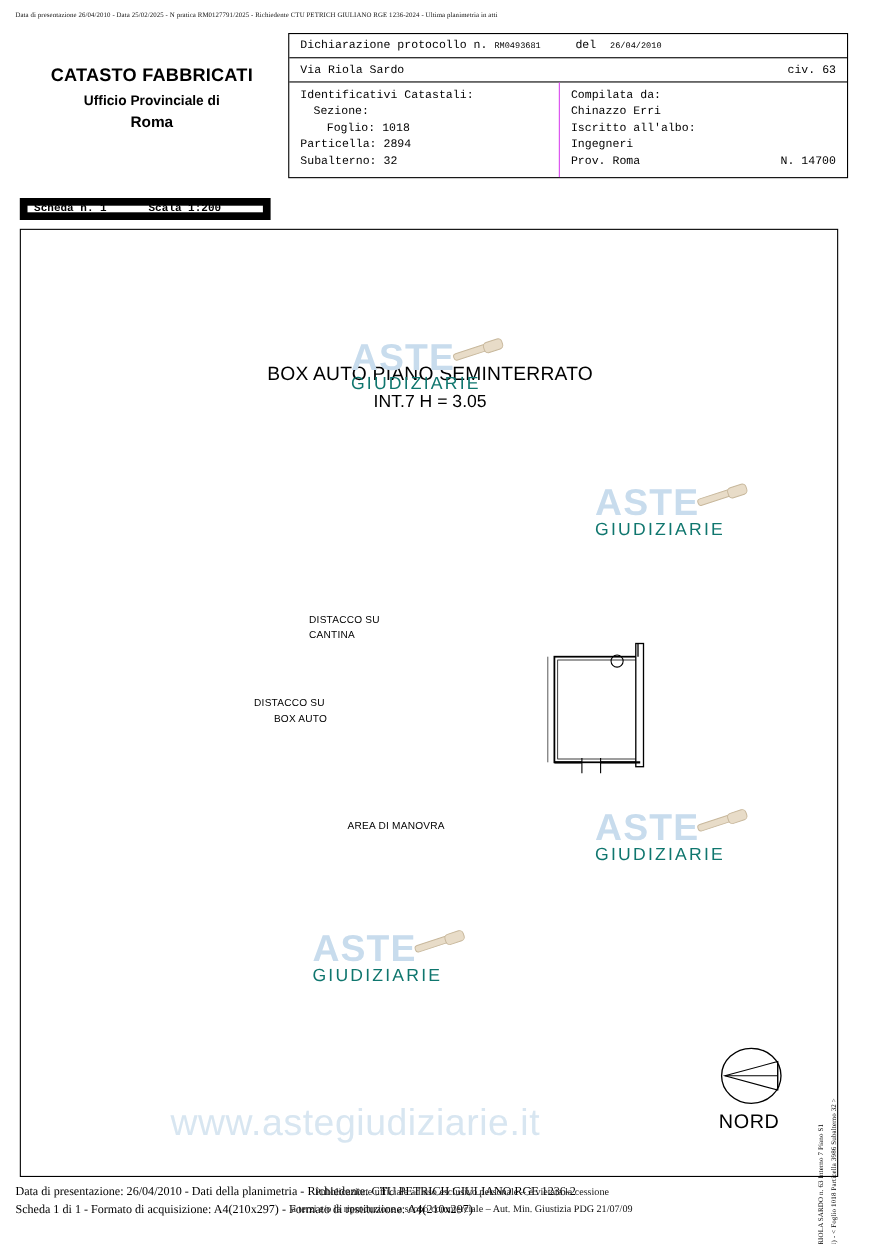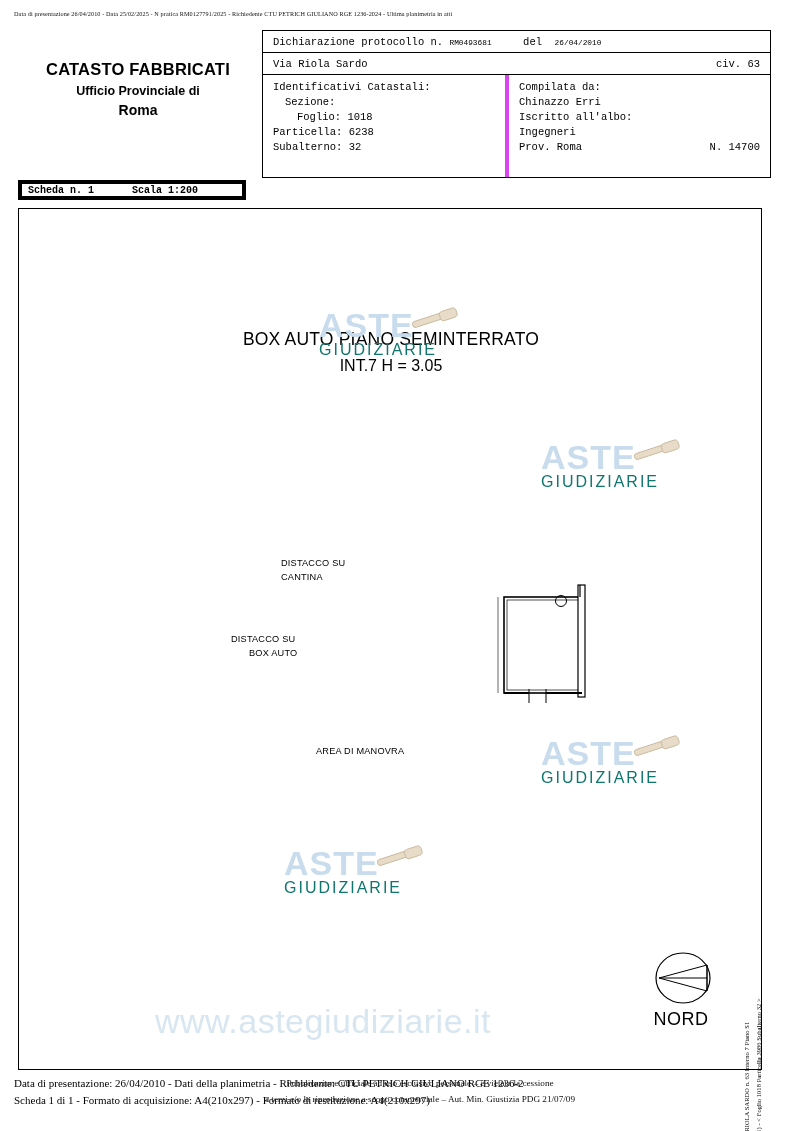--- a/index.html
+++ b/index.html
@@ -62,42 +62,42 @@
     padding: 5px 10px 4px 10px;
     font-size: 10.5px;
     white-space: nowrap;
   }
   .hdr .rule { border-bottom: 1px solid #000; }
   .hdr .small { font-size: 7.8px; }
   .hdr .civ { float: right; }
   .hdr .cols { display: flex; }
   .hdr .colL {
     width: 246px;
-    border-right: 4px solid #d946ef;
+    border-right: 1px solid #d946ef;
     box-sizing: border-box;
     padding: 5px 10px 6px 10px;
   }
   .hdr .colR {
     flex: 1;
     box-sizing: border-box;
-    padding: 5px 10px 22px 10px;
+    padding: 5px 10px 6px 10px;
   }
   .hdr .line { font-size: 10.5px; line-height: 1.42; white-space: nowrap; }
   .hdr .indent1 { padding-left: 12px; }
   .hdr .indent2 { padding-left: 24px; }
   .hdr .provrow { display: flex; justify-content: space-between; }
 
   
   .scheda {
     position: absolute;
     left: 18px;
     top: 180px;
     width: 228px;
     height: 20px;
-    border: 4px solid #000000;
+    border: 7px solid #000000;
     box-sizing: border-box;
     font-family: "Liberation Mono", monospace;
     font-size: 10px;
     font-weight: bold;
     display: flex;
     align-items: center;
   }
   .scheda .s1 { padding-left: 6px; }
   .scheda .s2 { padding-left: 38px; }
 
@@ -279,21 +279,21 @@
         <div class="line indent1">
           <span>Sezione:</span>
           <span></span>
         </div>
         <div class="line indent2">
           <span>Foglio:</span>
           <span>1018</span>
         </div>
         <div class="line">
           <span>Particella:</span>
-          <span>6238</span>
+          <span>2894</span>
         </div>
         <div class="line">
           <span>Subalterno:</span>
           <span>32</span>
         </div>
       </div>
       <div class="colR">
         <div class="line">Compilata da:</div>
         <div class="line">Chinazzo Erri</div>
         <div class="line">Iscritto all'albo:</div>

